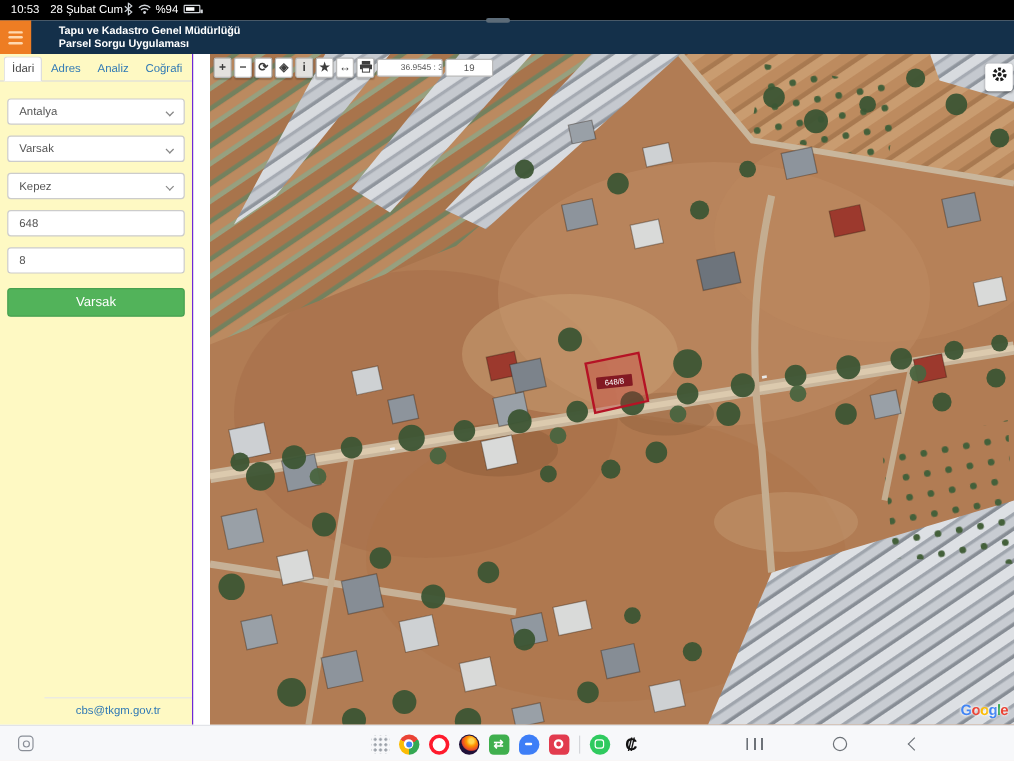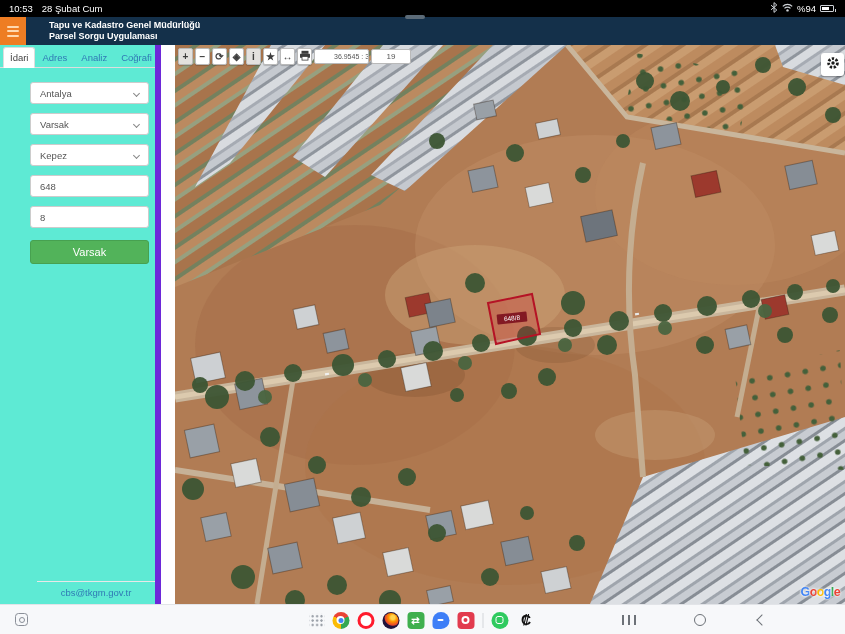--- a/index.html
+++ b/index.html
@@ -1,42 +1,42 @@
 <!DOCTYPE html>
 <html><head>
 <meta charset="utf-8">
 <style>
   * { margin:0; padding:0; box-sizing:border-box; }
   html,body { font-family:"Liberation Sans", sans-serif; }
   .screen { position:relative; width:845px; height:634px; background:#fff; overflow:hidden; }
 
   
   .statusbar { position:absolute; top:0; left:0; width:845px; height:17px; background:#000;
-    color:#fff; font-size:9.5px; display:flex; align-items:center; justify-content:space-between; padding:0 9px; }
+    color:#fff; font-size:9.5px; display:flex; align-items:center; padding:0 9px; }
   .sb-left { display:flex; gap:9px; align-items:center; }
   .sb-right { display:flex; gap:4px; align-items:center; }
   .battery-body { width:14px; height:7px; border:1px solid #cfd3d8; border-radius:1px; position:relative; display:inline-block; }
   .battery-body .lvl { position:absolute; left:1px; top:1px; bottom:1px; width:7px; background:#fff; }
   .battery-tip { width:1.5px; height:3.5px; background:#cfd3d8; display:inline-block; margin-left:0.5px; }
 
   
   .appheader { position:absolute; top:17px; left:0; width:845px; height:28px; background:#14304a; }
   .hamburger { position:absolute; left:0; top:0; width:26px; height:28px; background:#ee7d23;
     display:flex; flex-direction:column; align-items:center; justify-content:center; gap:2.5px; cursor:pointer; }
   .hamburger .bar { width:12px; height:2px; background:#ffd9b0; border-radius:1px; }
   .titles { position:absolute; left:35px; top:2.5px; color:#fff; font-size:9px; font-weight:bold; line-height:11.5px;margin-left:14px; }
   .notch { position:absolute; left:405px; top:14.5px; width:20px; height:4.5px; border-radius:3px; background:#5c6b78; }
 
   
-  .sidebar { position:absolute; top:45px; left:0; width:161px; height:559px; background:#5eead4; border-right:6px solid #6d28d9; }
+  .sidebar { position:absolute; top:45px; left:0; width:161px; height:559px; background:#fef9c3; border-right:1px solid #6d28d9; }
   .tabs { display:flex; align-items:flex-end; padding:4px 3px 0 3px; border-bottom:1px solid #ddd; height:23px; }
   .tab { font-size:9.5px; padding:4px 6px; color:#3079b5; border:1px solid transparent;
     border-radius:3px 3px 0 0; margin-bottom:-1px; cursor:pointer; white-space:nowrap; }
   .tab.active { color:#444; background:#fff; border-color:#ddd #ddd #fff; }
-  .controls { padding:14px 6px 0 6px;margin-left:24px; }
+  .controls { padding:14px 6px 0 6px; }
   .select, .tinput { position:relative; width:100%; height:22px; border:1px solid #ccc; border-radius:3px;
     background:#fff; font-size:9.5px; color:#555; display:flex; align-items:center; padding:0 9px; margin-bottom:9px; }
   .tinput { display:block; line-height:20px; font-family:Liberation Sans, sans-serif; }
   input.tinput { outline:none; }
   .chev { position:absolute; right:9px; top:8px; width:5px; height:5px;
     border-right:1.2px solid #888; border-bottom:1.2px solid #888; transform:rotate(45deg); }
   .sorgula { width:100%; height:24px; background:#52b35a; border:1px solid #47a150; border-radius:3px;
     color:#fff; font-size:11px; cursor:pointer; margin-top:3px; font-family:"Liberation Sans",sans-serif; }
   .side-footer { position:absolute; bottom:0; left:0; right:0; height:23px; border-top:1px solid #e8e8e8;
     text-align:center; line-height:22px; font-size:9.5px;margin-left:37px; }

